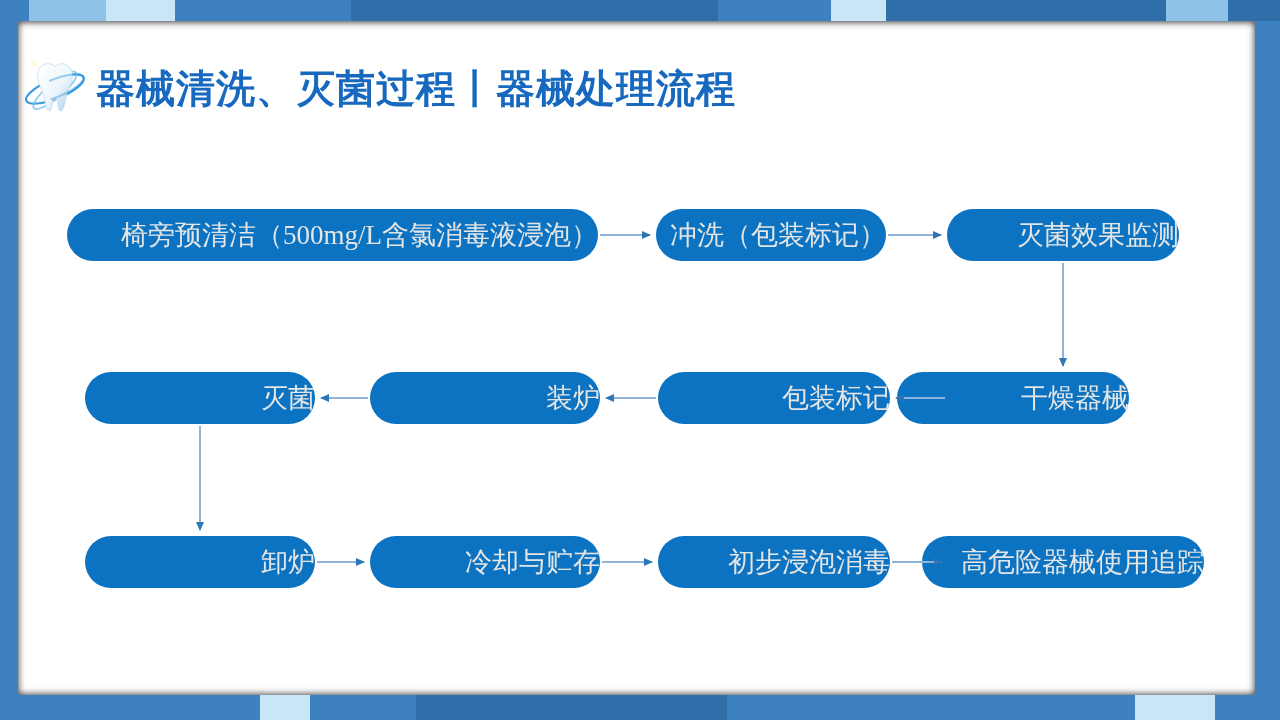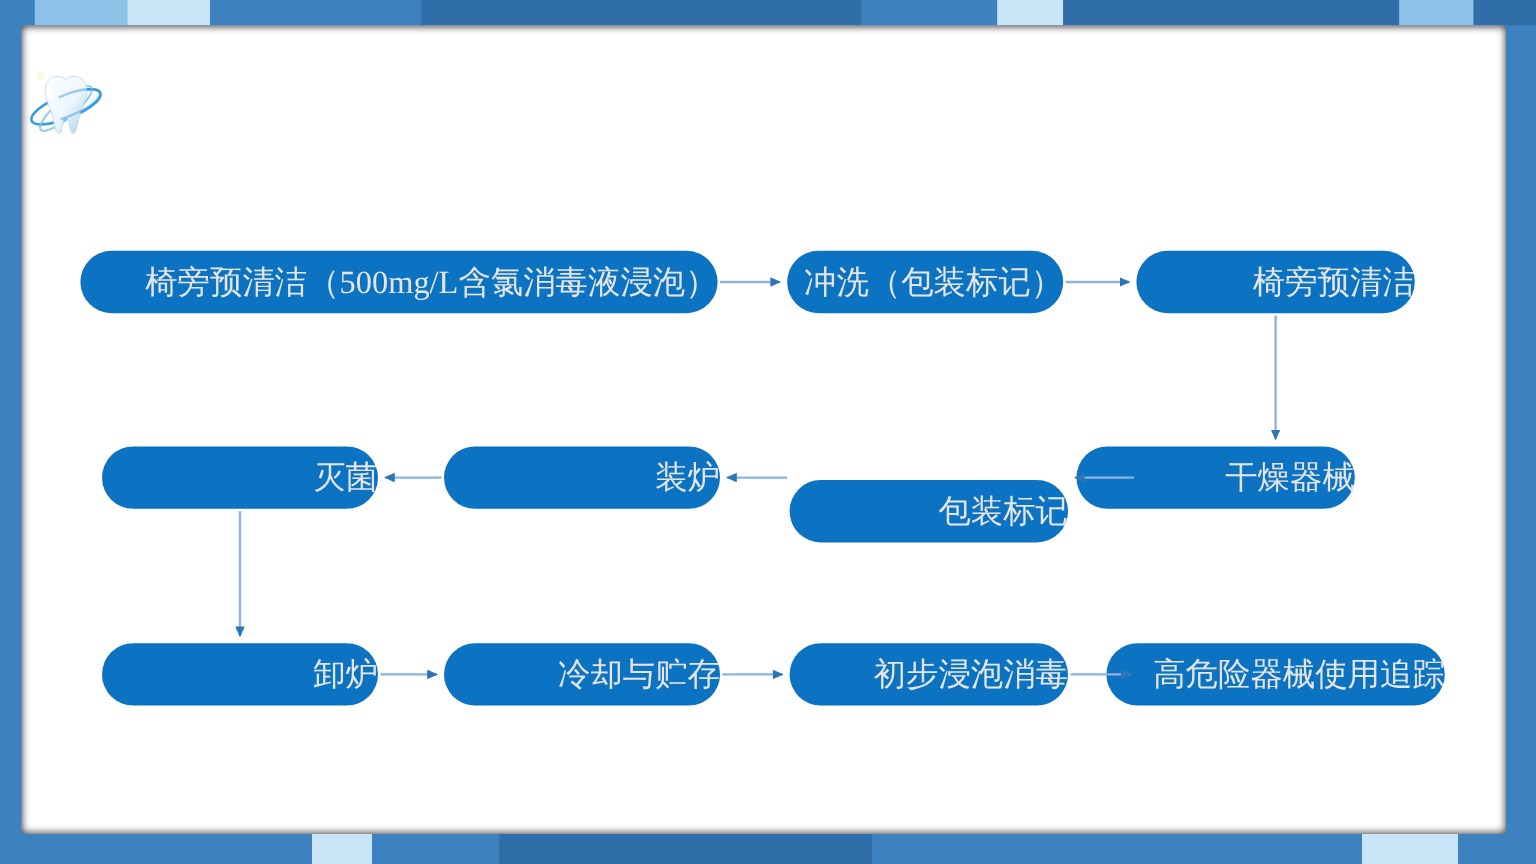--- a/index.html
+++ b/index.html
@@ -79,35 +79,36 @@
       </linearGradient>
     </defs>
     <ellipse cx="48" cy="50" rx="45" ry="14" fill="none" stroke="#2F96DD" stroke-width="3.2" transform="rotate(-22 48 50)" opacity="0.95"></ellipse>
     <ellipse cx="48" cy="52" rx="40" ry="11" fill="none" stroke="#7CC4EF" stroke-width="2.6" transform="rotate(-40 48 52)" opacity="0.85"></ellipse>
     <path d="M48,17 C40,10 26,12 23,26 C21,38 28,48 31,58 C34,68 34,82 40,82 C45,82 42,64 48,64 C54,64 51,82 56,82 C62,82 62,68 65,58 C68,48 75,38 73,26 C70,12 56,10 48,17 Z" fill="url(#toothg)" stroke="#BBD8EC" stroke-width="1"></path>
     <path d="M33,20 C29,22 27,26 27,30" fill="none" stroke="#FFFFFF" stroke-width="3" stroke-linecap="round" opacity="0.9"></path>
     <ellipse cx="48" cy="49" rx="44" ry="13" fill="none" stroke="#2F96DD" stroke-width="3" transform="rotate(-22 48 49)" opacity="0.45" stroke-dasharray="60 80"></ellipse>
     <circle cx="17" cy="13" r="4" fill="#FDF6C9" opacity="0.95"></circle>
     <circle cx="17" cy="13" r="1.8" fill="#FFFFFF"></circle>
   </svg>
+  <div class="title">器械清洗、灭菌过程丨器械处理流程</div>
 </div>
 
 <div class="node" style="left:67px;  top:209px; width:531px;">
     <span>椅旁预清洁（500mg/L含氯消毒液浸泡）</span>
   </div>
 <div class="node" style="left:656px; top:209px; width:230px;">
     <span>冲洗（包装标记）</span>
   </div>
 <div class="node" style="left:947px; top:209px; width:232px;">
-    <span>椅旁预清洁</span>
+    <span>灭菌效果监测</span>
   </div>
 <div class="node" style="left:897px; top:372px; width:232px;">
     <span>干燥器械</span>
   </div>
-<div class="node" style="left:658px; top:372px; width:232px;margin-top:28px;">
+<div class="node" style="left:658px; top:372px; width:232px;">
     <span>包装标记</span>
   </div>
 <div class="node" style="left:370px; top:372px; width:230px;">
     <span>装炉</span>
   </div>
 <div class="node" style="left:85px;  top:372px; width:230px;">
     <span>灭菌</span>
   </div>
 <div class="node" style="left:85px;  top:536px; width:230px;">
     <span>卸炉</span>

